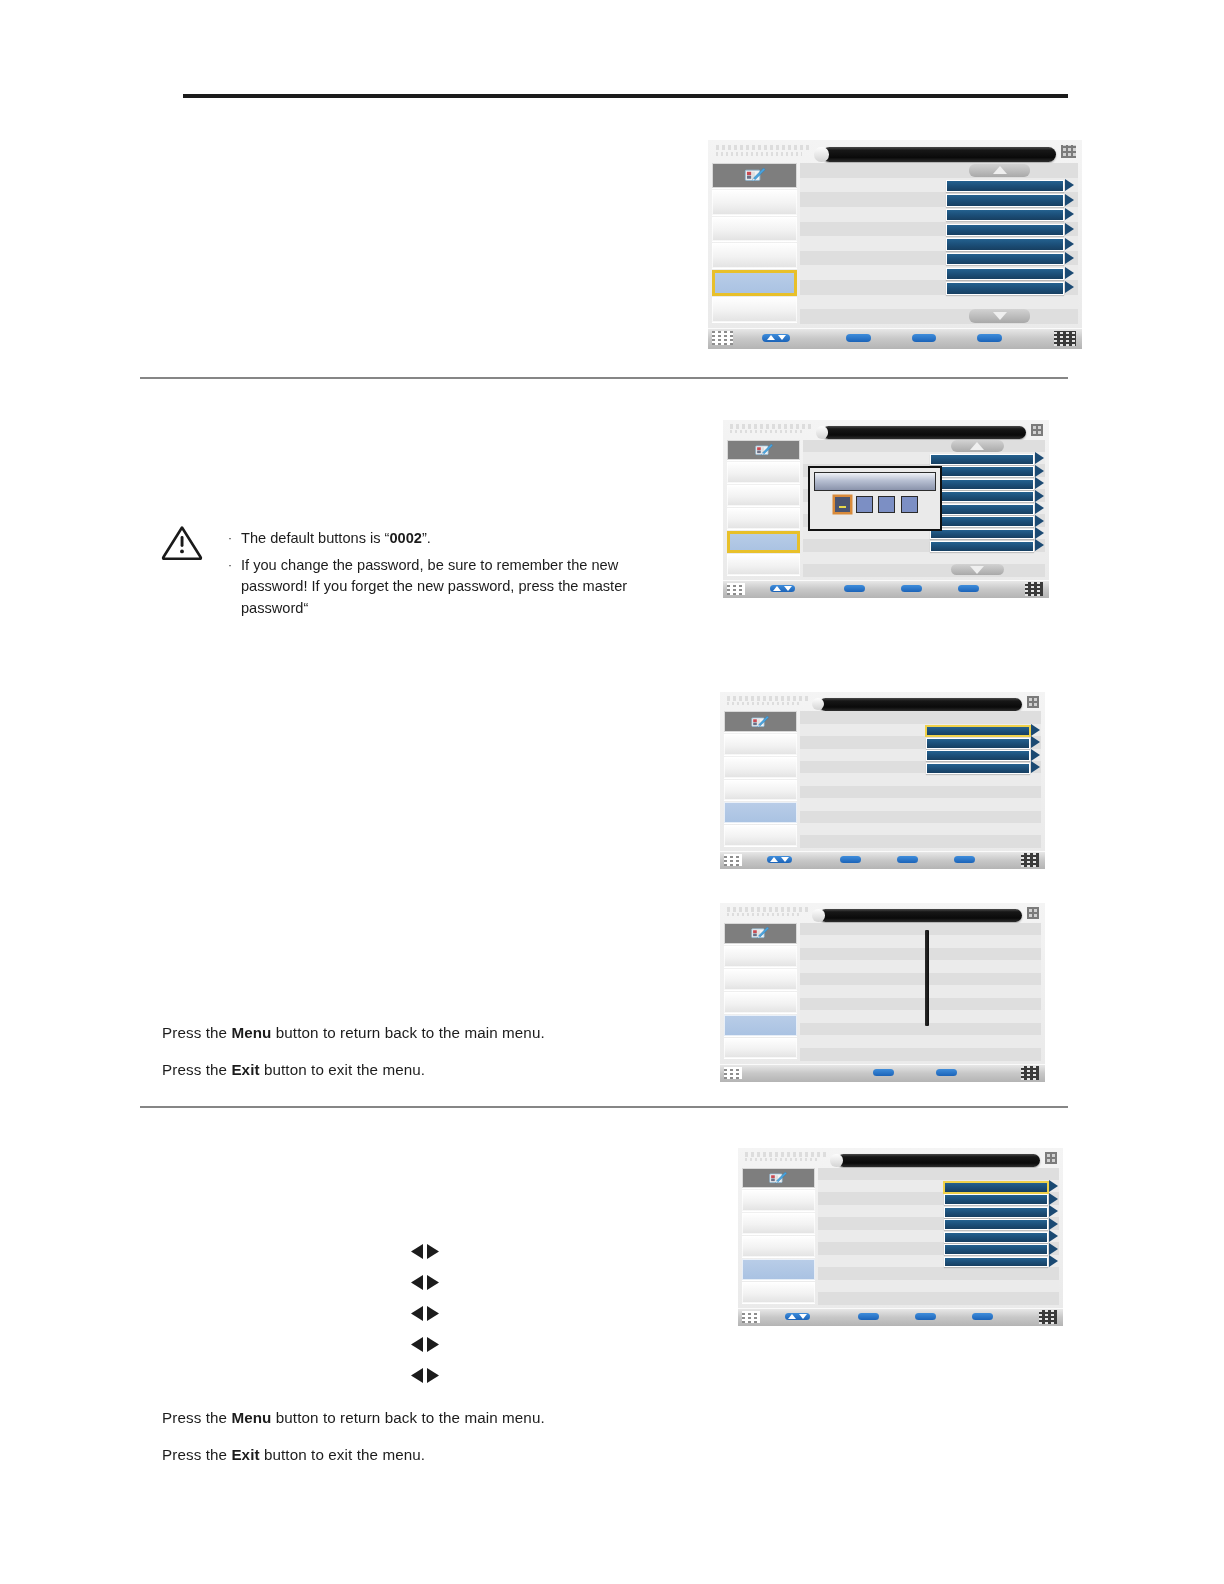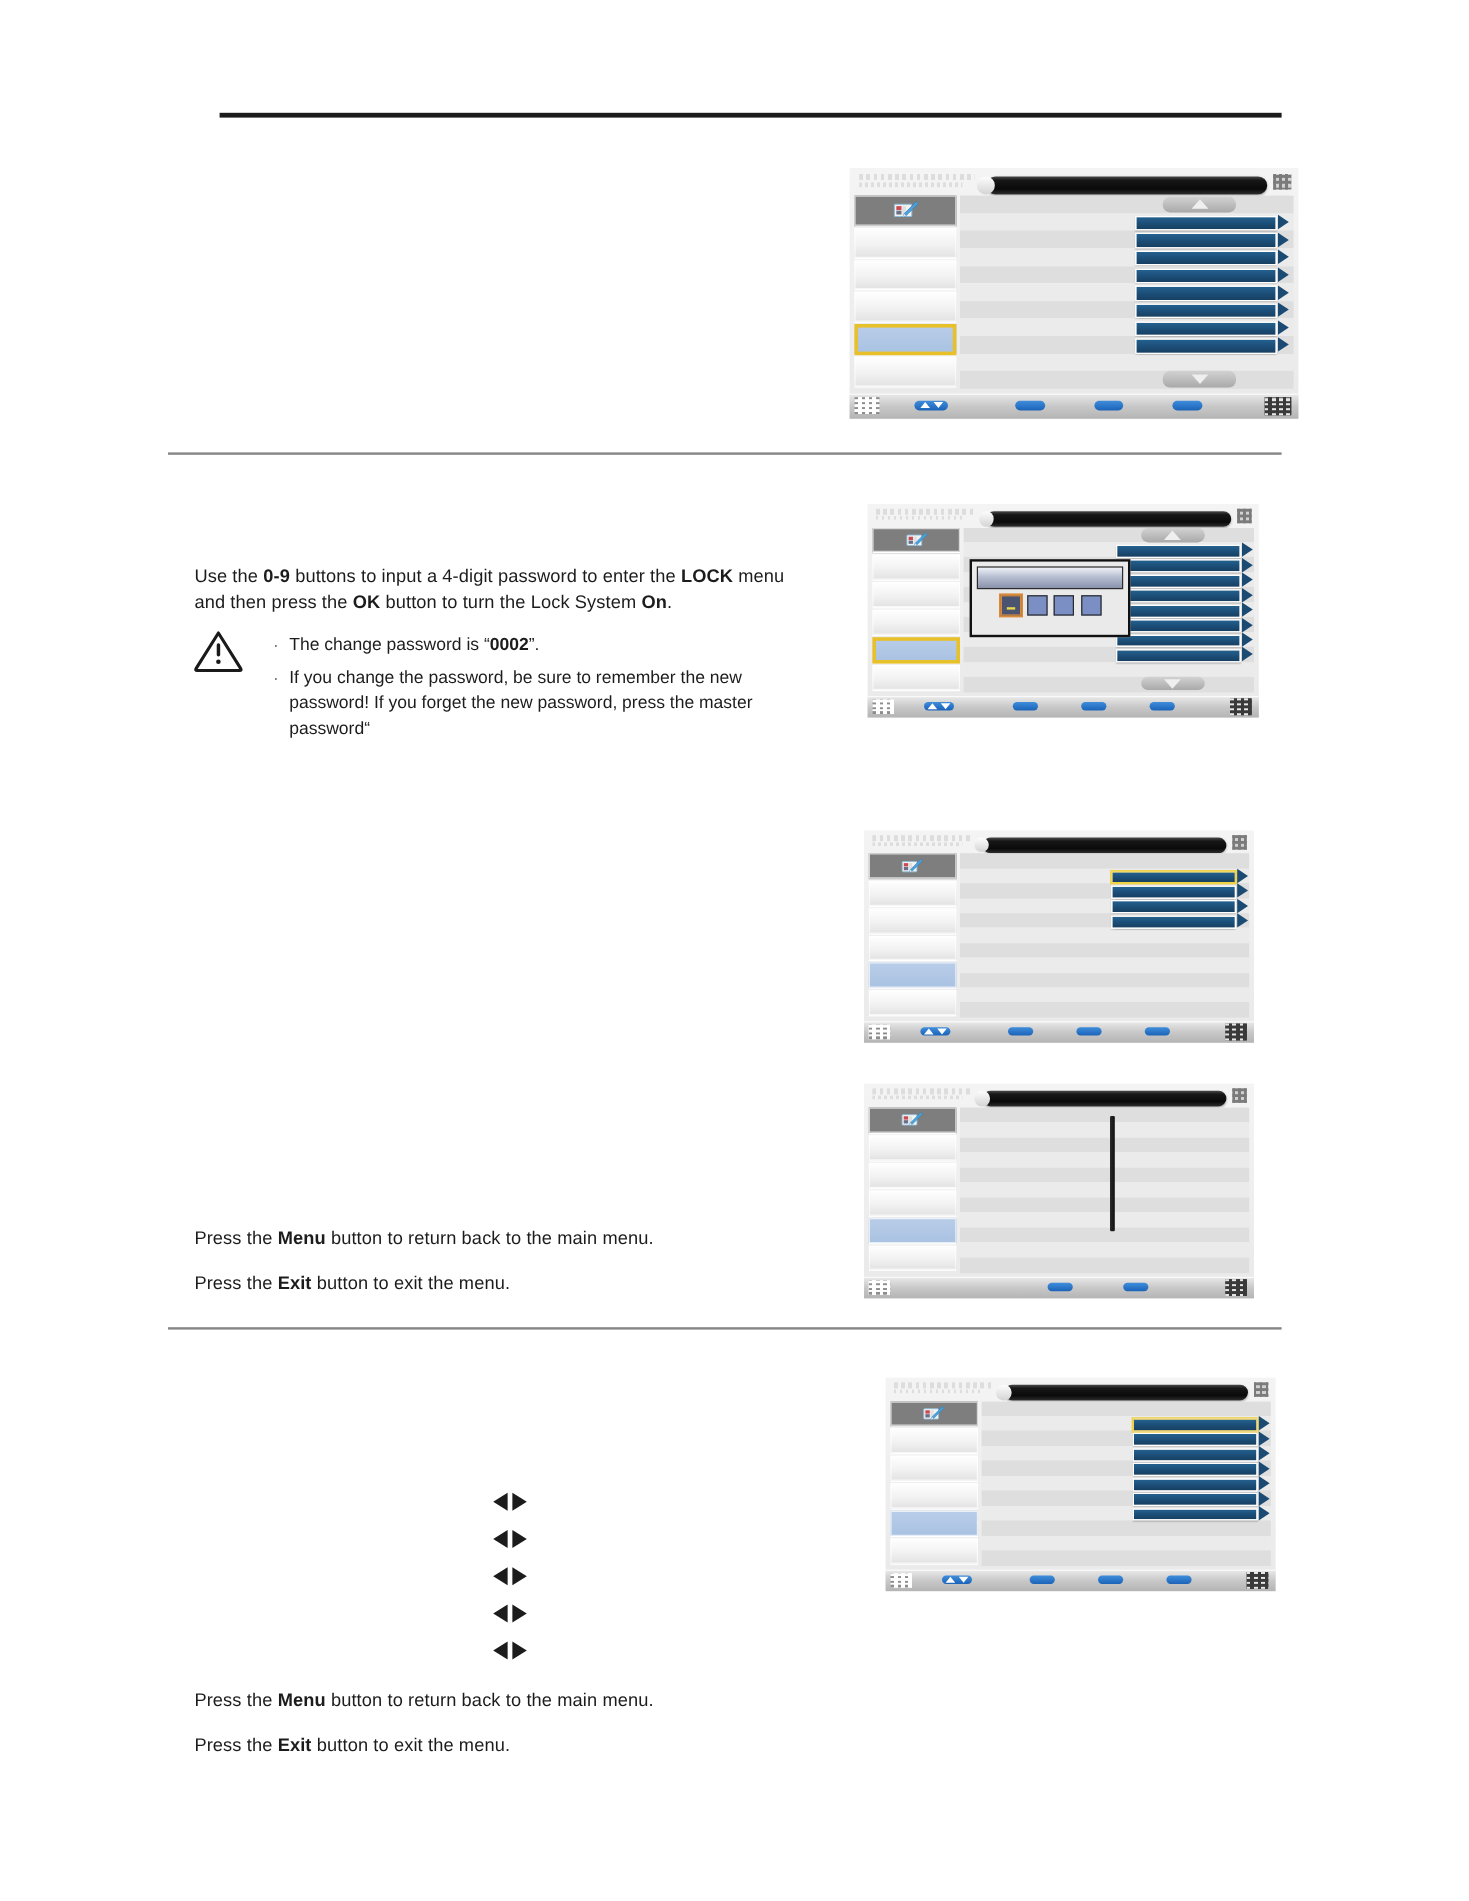--- a/index.html
+++ b/index.html
@@ -110,36 +110,33 @@
 </style>
 </head>
 <body>
 
 <div class="page">
 
   <div class="rule-top"></div>
   <div class="rule-thin" style="top:377px;"></div>
   <div class="rule-thin" style="top:1106px;"></div>
 
-  <div class="para" style="left:162px;top:470px;width:520px;">
-    <span>Use the </span><b>0-9</b><span> buttons to input a 4-digit password to enter the </span><b>LOCK</b><span> menu and then press the </span><b>OK</b><span> button to turn the Lock System </span><b>On</b><span>.</span>
-  </div>
 
   <div class="warn-icon" style="left:160px;top:523px;">
     <svg width="44" height="38" viewBox="0 0 44 38">
       <path d="M22 4.5 L40.5 34 Q41.6 35.8 39.6 35.8 L4.4 35.8 Q2.4 35.8 3.5 34 Z" fill="none" stroke="#1a1a1a" stroke-width="2.6" stroke-linejoin="round"></path>
       <rect x="20.6" y="13" width="2.9" height="11" rx="1.4" fill="#1a1a1a"></rect>
       <circle cx="22" cy="28.4" r="1.9" fill="#1a1a1a"></circle>
     </svg>
   </div>
 
   <div class="bullets" style="left:228px;top:528px;width:450px;">
     <div class="row">
       <span class="dot">·</span>
-      <span><span>The change password is “</span><b>0002</b><span>”.</span></span>
+      <span><span>The default buttons is “</span><b>0002</b><span>”.</span></span>
     </div>
     <div class="row" style="margin-top:5px;">
       <span class="dot">·</span>
       <span>If you change the password, be sure to remember the new password! If you forget the new password, press the master password“</span>
     </div>
   </div>
 
   <div class="para" style="left:162px;top:1022px;width:520px;">
     <span>Press the </span><b>Menu</b><span> button to return back to the main menu.</span>
   </div>

